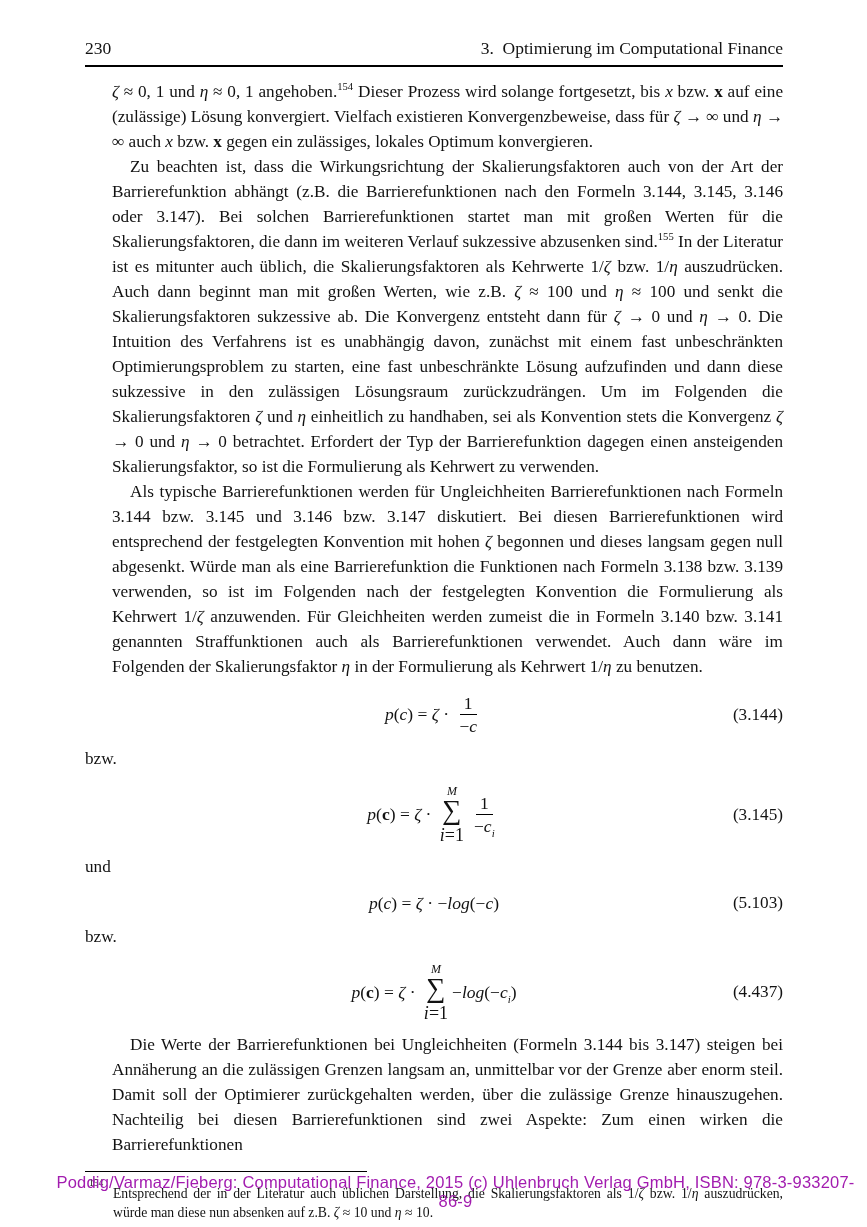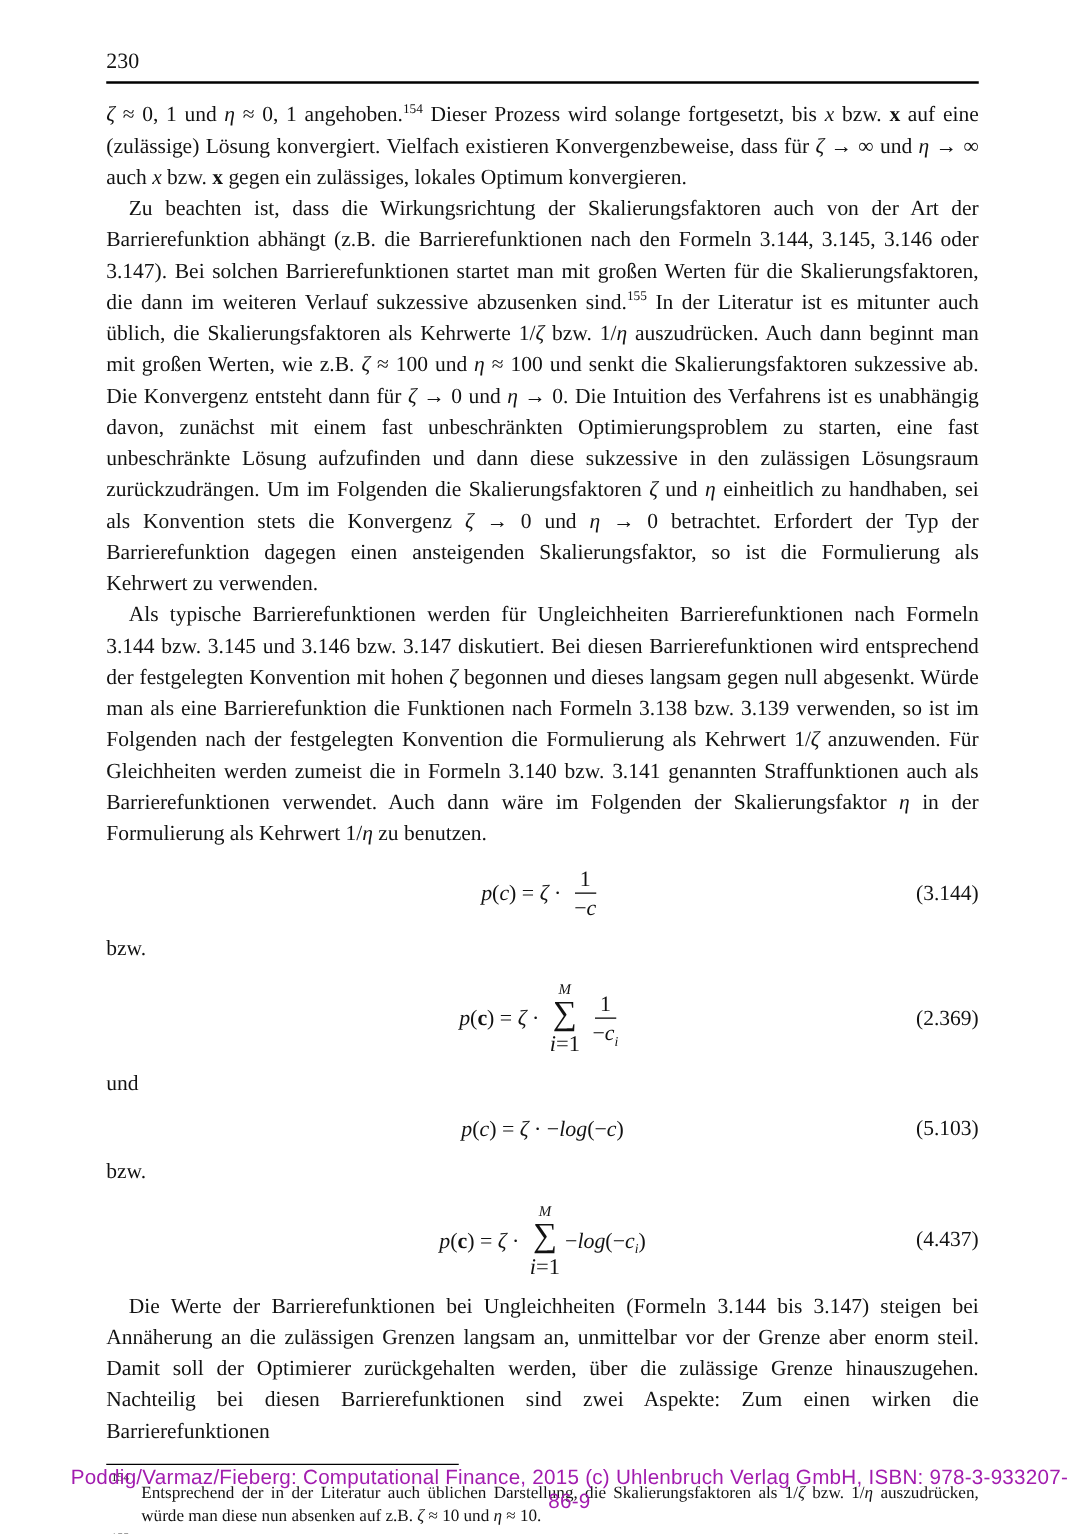--- a/index.html
+++ b/index.html
@@ -23,20 +23,21 @@
     padding-bottom: 6px;
     border-bottom: 2px solid #000;
   }
   
   .body-block { margin-top: 12px; }
   .para {
     font-size: 17.2px;
     line-height: 25px;
     text-align: justify;
     text-indent: 18px;
+    margin-left: 27px;
   }
   .para.no-indent { text-indent: 0; }
   sup { font-size: 62%; line-height: 0; vertical-align: super; }
   sub { font-size: 62%; line-height: 0; vertical-align: sub; }
   .seg-i { font-style: italic; }
   .seg-b { font-weight: 700; }
   
   .formula-row {
     position: relative;
     text-align: center;
@@ -108,37 +109,38 @@
     padding-left: 48px;
   }
 </style>
 </head>
 <body>
 
 <div class="page">
 
   <div class="page-header">
     <span class="page-number">230</span>
+    <span class="chapter-title">3.&nbsp; Optimierung im Computational Finance</span>
   </div>
 
   <div class="body-block">
     <p class="para no-indent"><span class="seg-i">ζ</span> ≈ 0, 1 und <span class="seg-i">η</span> ≈ 0, 1 angehoben.<sup class="seg-sup">154</sup> Dieser Prozess wird solange fortgesetzt, bis <span class="seg-i">x</span> bzw. <span class="seg-b">x</span> auf eine (zulässige) Lösung konvergiert. Vielfach existieren Konvergenzbeweise, dass für <span class="seg-i">ζ</span> → ∞ und <span class="seg-i">η</span> → ∞ auch <span class="seg-i">x</span> bzw. <span class="seg-b">x</span> gegen ein zulässiges, lokales Optimum konvergieren.</p>
     <p class="para">Zu beachten ist, dass die Wirkungsrichtung der Skalierungsfaktoren auch von der Art der Barrierefunktion abhängt (z.B. die Barrierefunktionen nach den Formeln 3.144, 3.145, 3.146 oder 3.147). Bei solchen Barrierefunktionen startet man mit großen Werten für die Skalierungsfaktoren, die dann im weiteren Verlauf sukzessive abzusenken sind.<sup class="seg-sup">155</sup> In der Literatur ist es mitunter auch üblich, die Skalierungsfaktoren als Kehrwerte 1/<span class="seg-i">ζ</span> bzw. 1/<span class="seg-i">η</span> auszudrücken. Auch dann beginnt man mit großen Werten, wie z.B. <span class="seg-i">ζ</span> ≈ 100 und <span class="seg-i">η</span> ≈ 100 und senkt die Skalierungsfaktoren sukzessive ab. Die Konvergenz entsteht dann für <span class="seg-i">ζ</span> → 0 und <span class="seg-i">η</span> → 0. Die Intuition des Verfahrens ist es unabhängig davon, zunächst mit einem fast unbeschränkten Optimierungsproblem zu starten, eine fast unbeschränkte Lösung aufzufinden und dann diese sukzessive in den zulässigen Lösungsraum zurückzudrängen. Um im Folgenden die Skalierungsfaktoren <span class="seg-i">ζ</span> und <span class="seg-i">η</span> einheitlich zu handhaben, sei als Konvention stets die Konvergenz <span class="seg-i">ζ</span> → 0 und <span class="seg-i">η</span> → 0 betrachtet. Erfordert der Typ der Barrierefunktion dagegen einen ansteigenden Skalierungsfaktor, so ist die Formulierung als Kehrwert zu verwenden.</p>
     <p class="para">Als typische Barrierefunktionen werden für Ungleichheiten Barrierefunktionen nach Formeln 3.144 bzw. 3.145 und 3.146 bzw. 3.147 diskutiert. Bei diesen Barrierefunktionen wird entsprechend der festgelegten Konvention mit hohen <span class="seg-i">ζ</span> begonnen und dieses langsam gegen null abgesenkt. Würde man als eine Barrierefunktion die Funktionen nach Formeln 3.138 bzw. 3.139 verwenden, so ist im Folgenden nach der festgelegten Konvention die Formulierung als Kehrwert 1/<span class="seg-i">ζ</span> anzuwenden. Für Gleichheiten werden zumeist die in Formeln 3.140 bzw. 3.141 genannten Straffunktionen auch als Barrierefunktionen verwendet. Auch dann wäre im Folgenden der Skalierungsfaktor <span class="seg-i">η</span> in der Formulierung als Kehrwert 1/<span class="seg-i">η</span> zu benutzen.</p>
 
     <div class="formula-row">
       <span class="formula-body"><span><span class="seg-i">p</span>(<span class="seg-i">c</span>) = <span class="seg-i">ζ</span> · </span><span class="frac"><span class="fnum">1</span><span class="fden">−<span class="seg-i">c</span></span></span></span>
       <span class="formula-label">(3.144)</span>
     </div>
 
     <p class="connector">bzw.</p>
 
     <div class="formula-row">
       <span class="formula-body"><span><span class="seg-i">p</span>(<span class="seg-b">c</span>) = <span class="seg-i">ζ</span> · </span><span class="sum"><span class="sum-top"><span class="seg-i">M</span></span><span class="sum-sym">∑</span><span class="sum-bot"><span class="seg-i">i</span>=1</span></span><span class="frac"><span class="fnum">1</span><span class="fden">−<span class="seg-i">c</span><sub class="seg-sub seg-i">i</sub></span></span></span>
-      <span class="formula-label">(2.369)</span>
+      <span class="formula-label">(3.145)</span>
     </div>
 
     <p class="connector">und</p>
 
     <div class="formula-row">
       <span class="formula-body"><span><span class="seg-i">p</span>(<span class="seg-i">c</span>) = <span class="seg-i">ζ</span> · −<span class="seg-i">log</span>(−<span class="seg-i">c</span>)</span></span>
       <span class="formula-label">(5.103)</span>
     </div>
 
     <p class="connector">bzw.</p>

